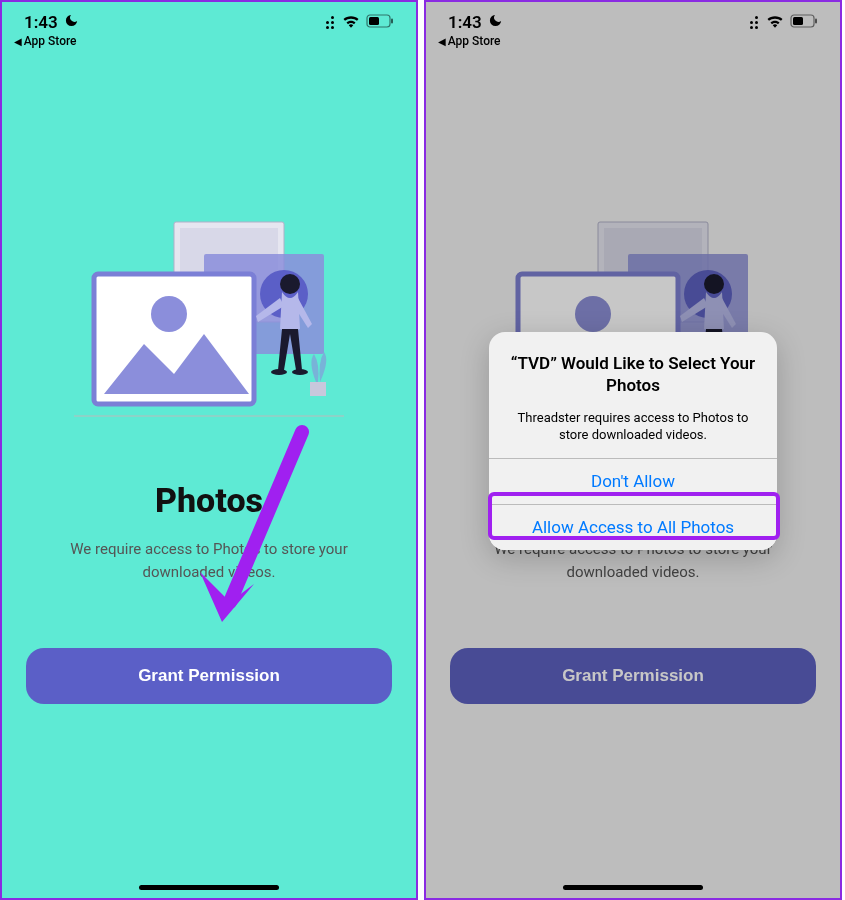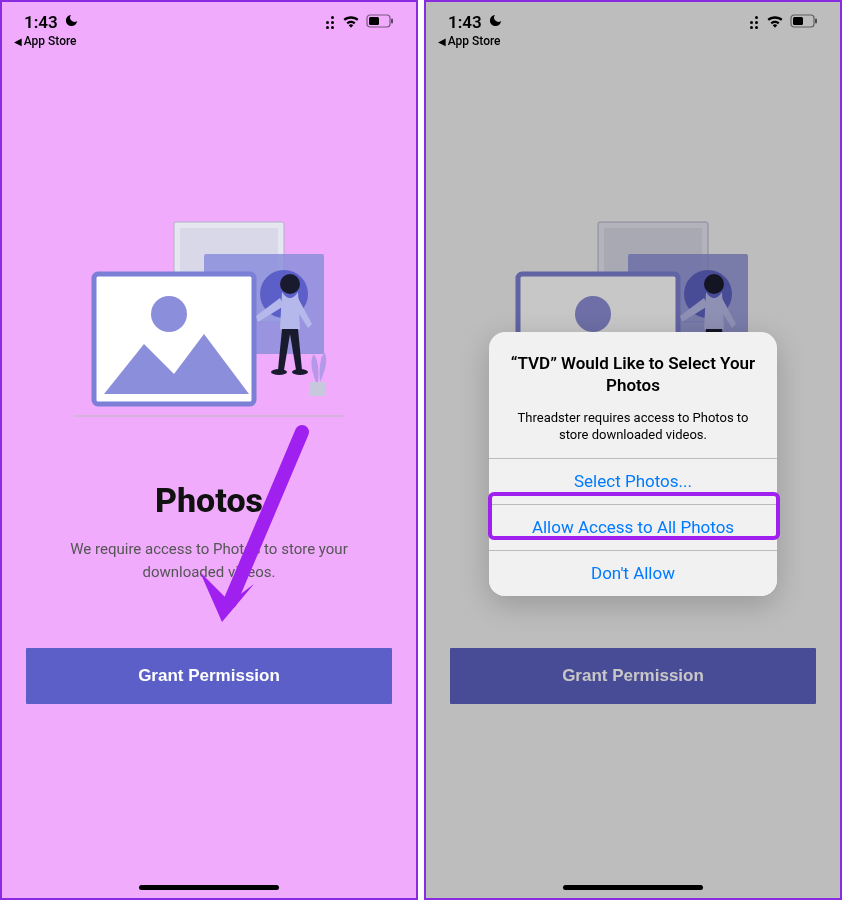--- a/index.html
+++ b/index.html
@@ -9,21 +9,21 @@
     width: 845px;
     height: 900px;
     display: flex;
     gap: 6px;
     padding: 0;
   }
   .phone {
     position: relative;
     width: 418px;
     height: 900px;
-    background: #f0abfc;
+    background: #5eead4;
     border: 2px solid #8a2be2;
     overflow: hidden;
   }
   .phone.dimmed .screen-bg {
     position: absolute;
     inset: 0;
     background: #bdbdbd;
     z-index: 0;
   }
   .phone.dimmed .content-layer {
@@ -92,21 +92,21 @@
     line-height: 1.5;
     max-width: 340px;
   }
   .grant-btn {
     position: absolute;
     left: 24px;
     right: 24px;
     top: 646px;
     height: 56px;
     background: #5b5fc7;
-    border-radius: 1px;
+    border-radius: 18px;
     color: #fff;
     font-size: 17px;
     font-weight: 600;
     display: flex;
     align-items: center;
     justify-content: center;
     border: none;
     cursor: pointer;
   }
   .home-indicator {
@@ -342,19 +342,18 @@
     </button>
 
     <div class="home-indicator"></div>
   </div>
 
   <div class="perm-dialog">
     <div class="perm-header">
       <div class="perm-title">“TVD” Would Like to Select Your Photos</div>
       <div class="perm-desc">Threadster requires access to Photos to store downloaded videos.</div>
     </div>
-    <div class="perm-option">Select Photos...</div>
+    <div class="perm-option">Don't Allow</div>
     <div class="perm-option">Allow Access to All Photos</div>
-    <div class="perm-option">Don't Allow</div>
   </div>
 
   <div class="highlight-box" style="left:62px; top:490px; width:292px; height:48px;"></div>
 </div>
 
 </body></html>

